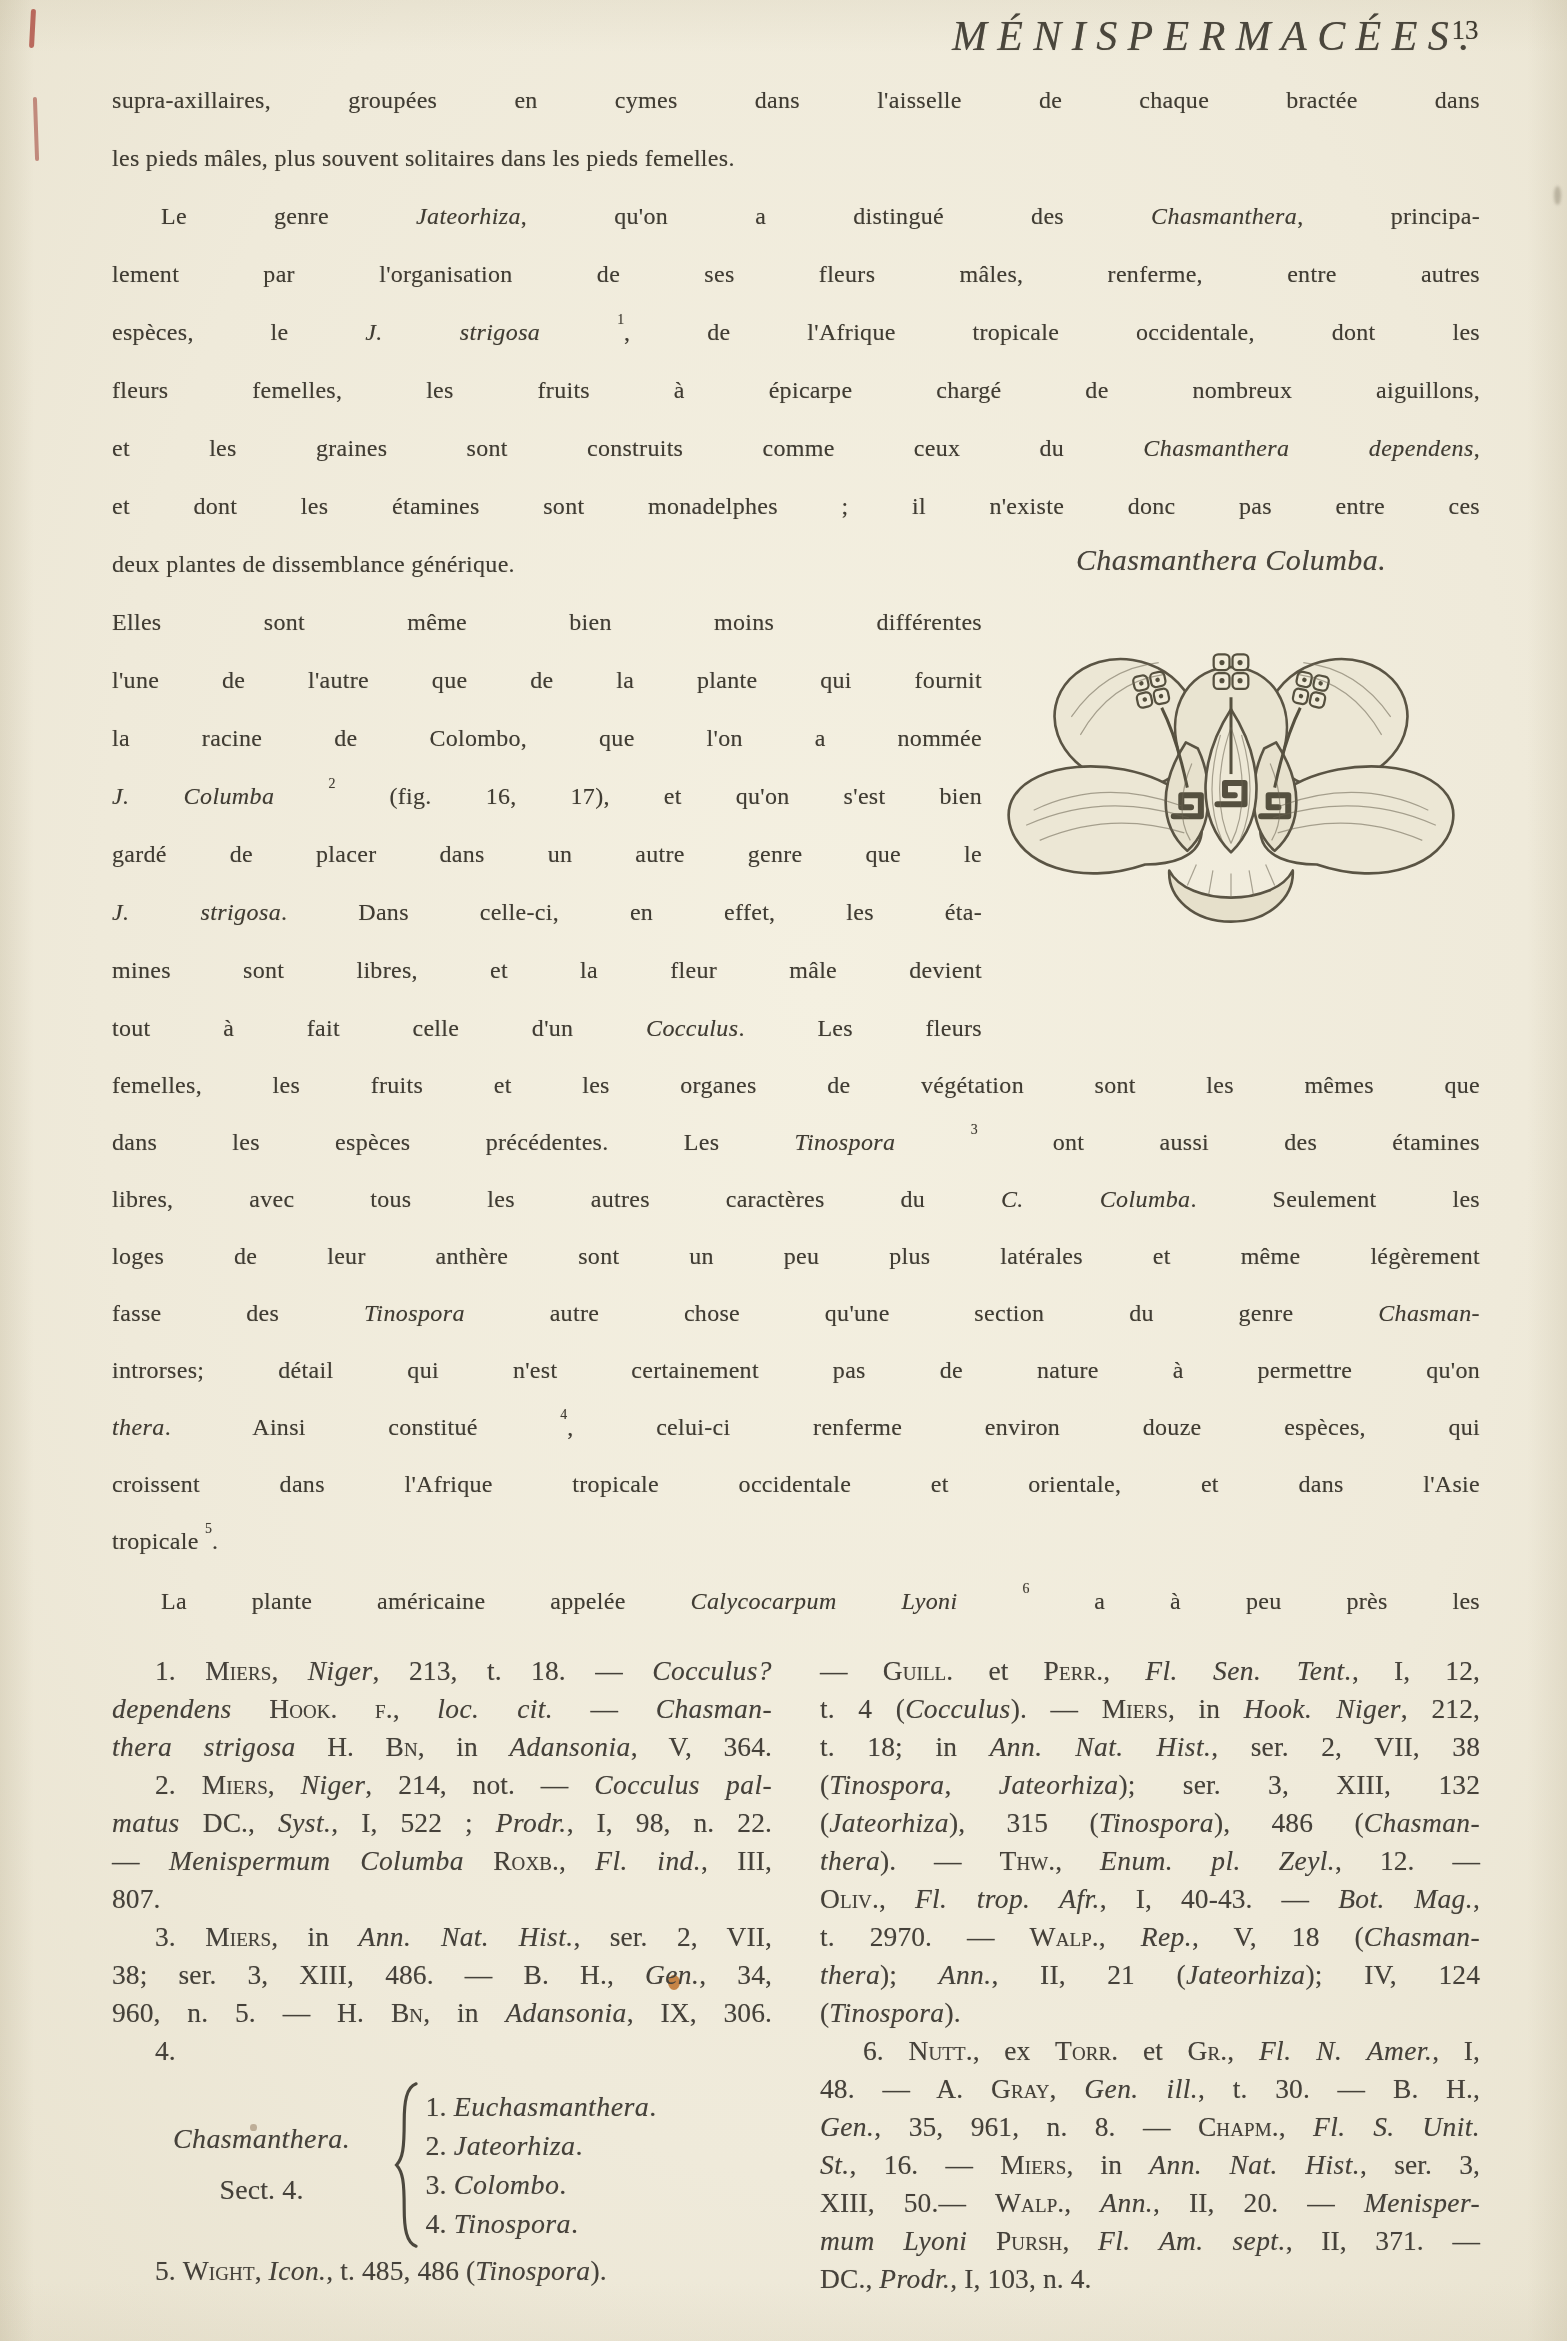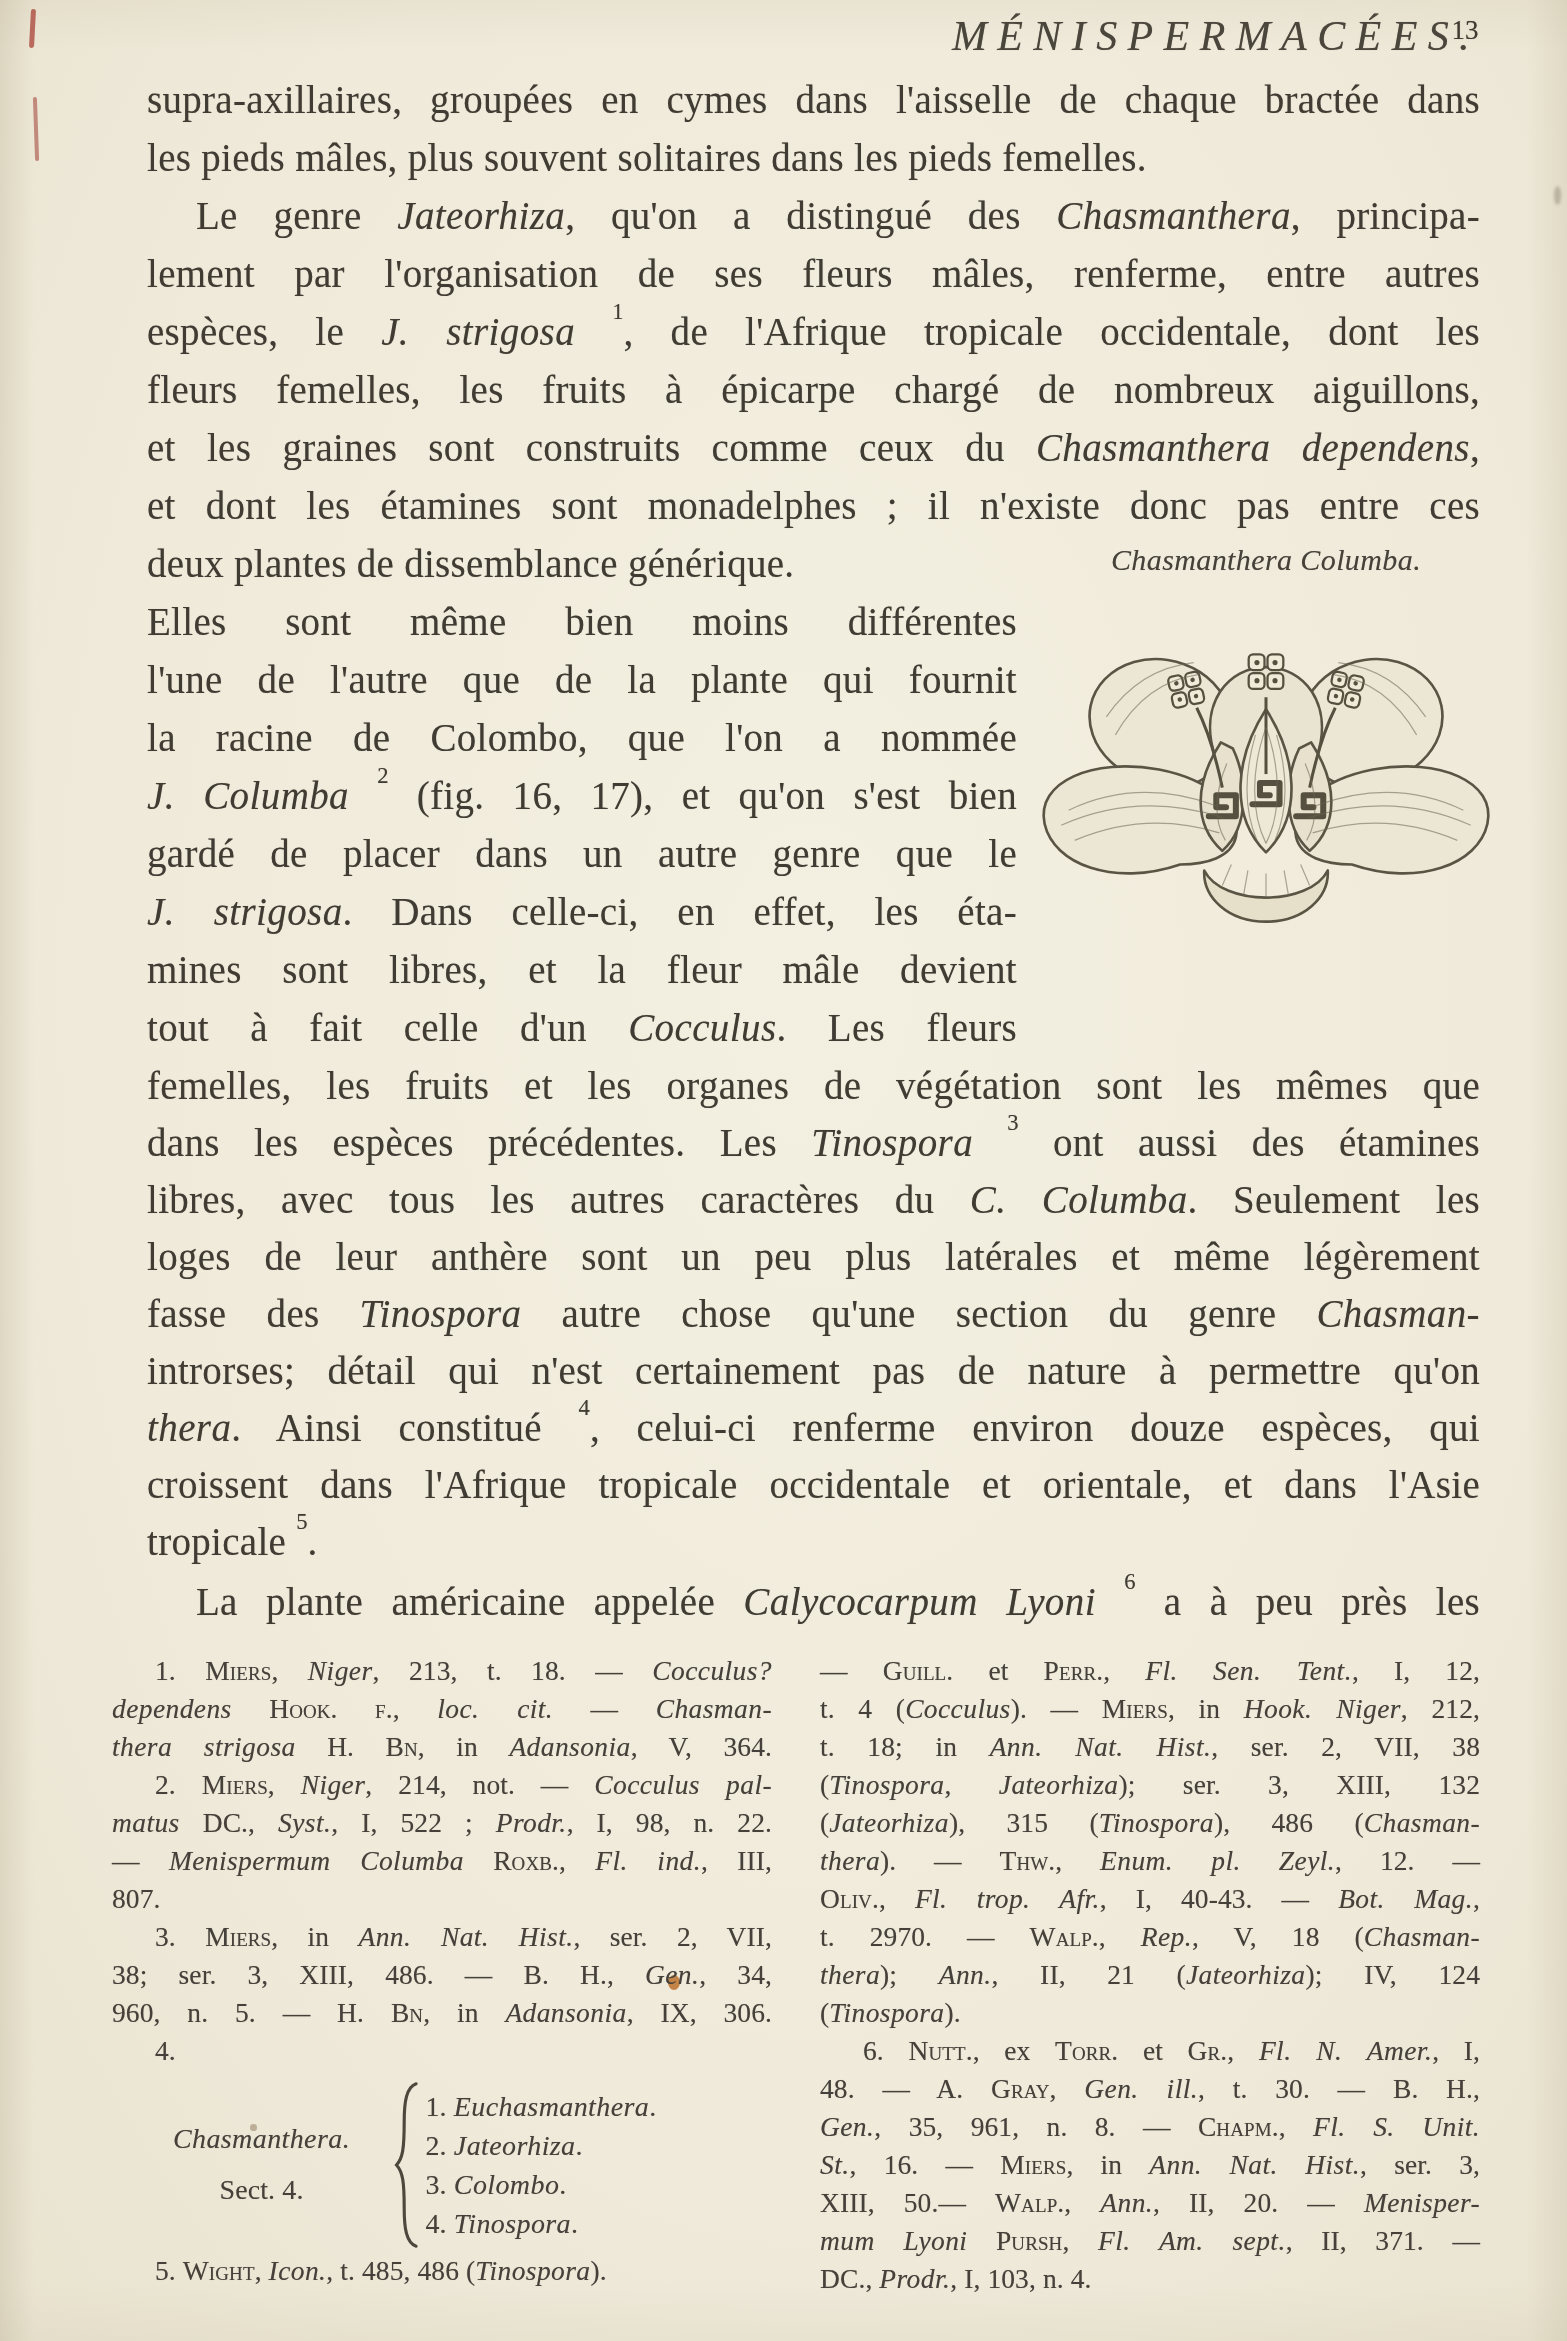--- a/index.html
+++ b/index.html
@@ -27,21 +27,21 @@
     color:#4a463c;
     text-shadow:0 0 0.7px rgba(74,70,60,.55);
     font-style:italic;
   }
   .pg-num{
     position:absolute;right:1.5px;top:3px;
     font-size:27px;color:#3e3a30;
     text-shadow:0 0 0.7px rgba(74,70,60,.5);
   }
   
-  .para{font-size:39px;letter-spacing:0.3px;margin-left:35px;}
+  .para{font-size:24px;letter-spacing:0.3px;}
   .tline{
     line-height:58px;
     text-align:justify;
     text-align-last:justify;
     white-space:nowrap0; 
     text-shadow:0 0 0.7px rgba(64,60,50,.42);
   }
   .para-tight .tline{line-height:57px;}
   .tline.ind{text-indent:49px;}
   .tline.short{text-align-last:left;}

